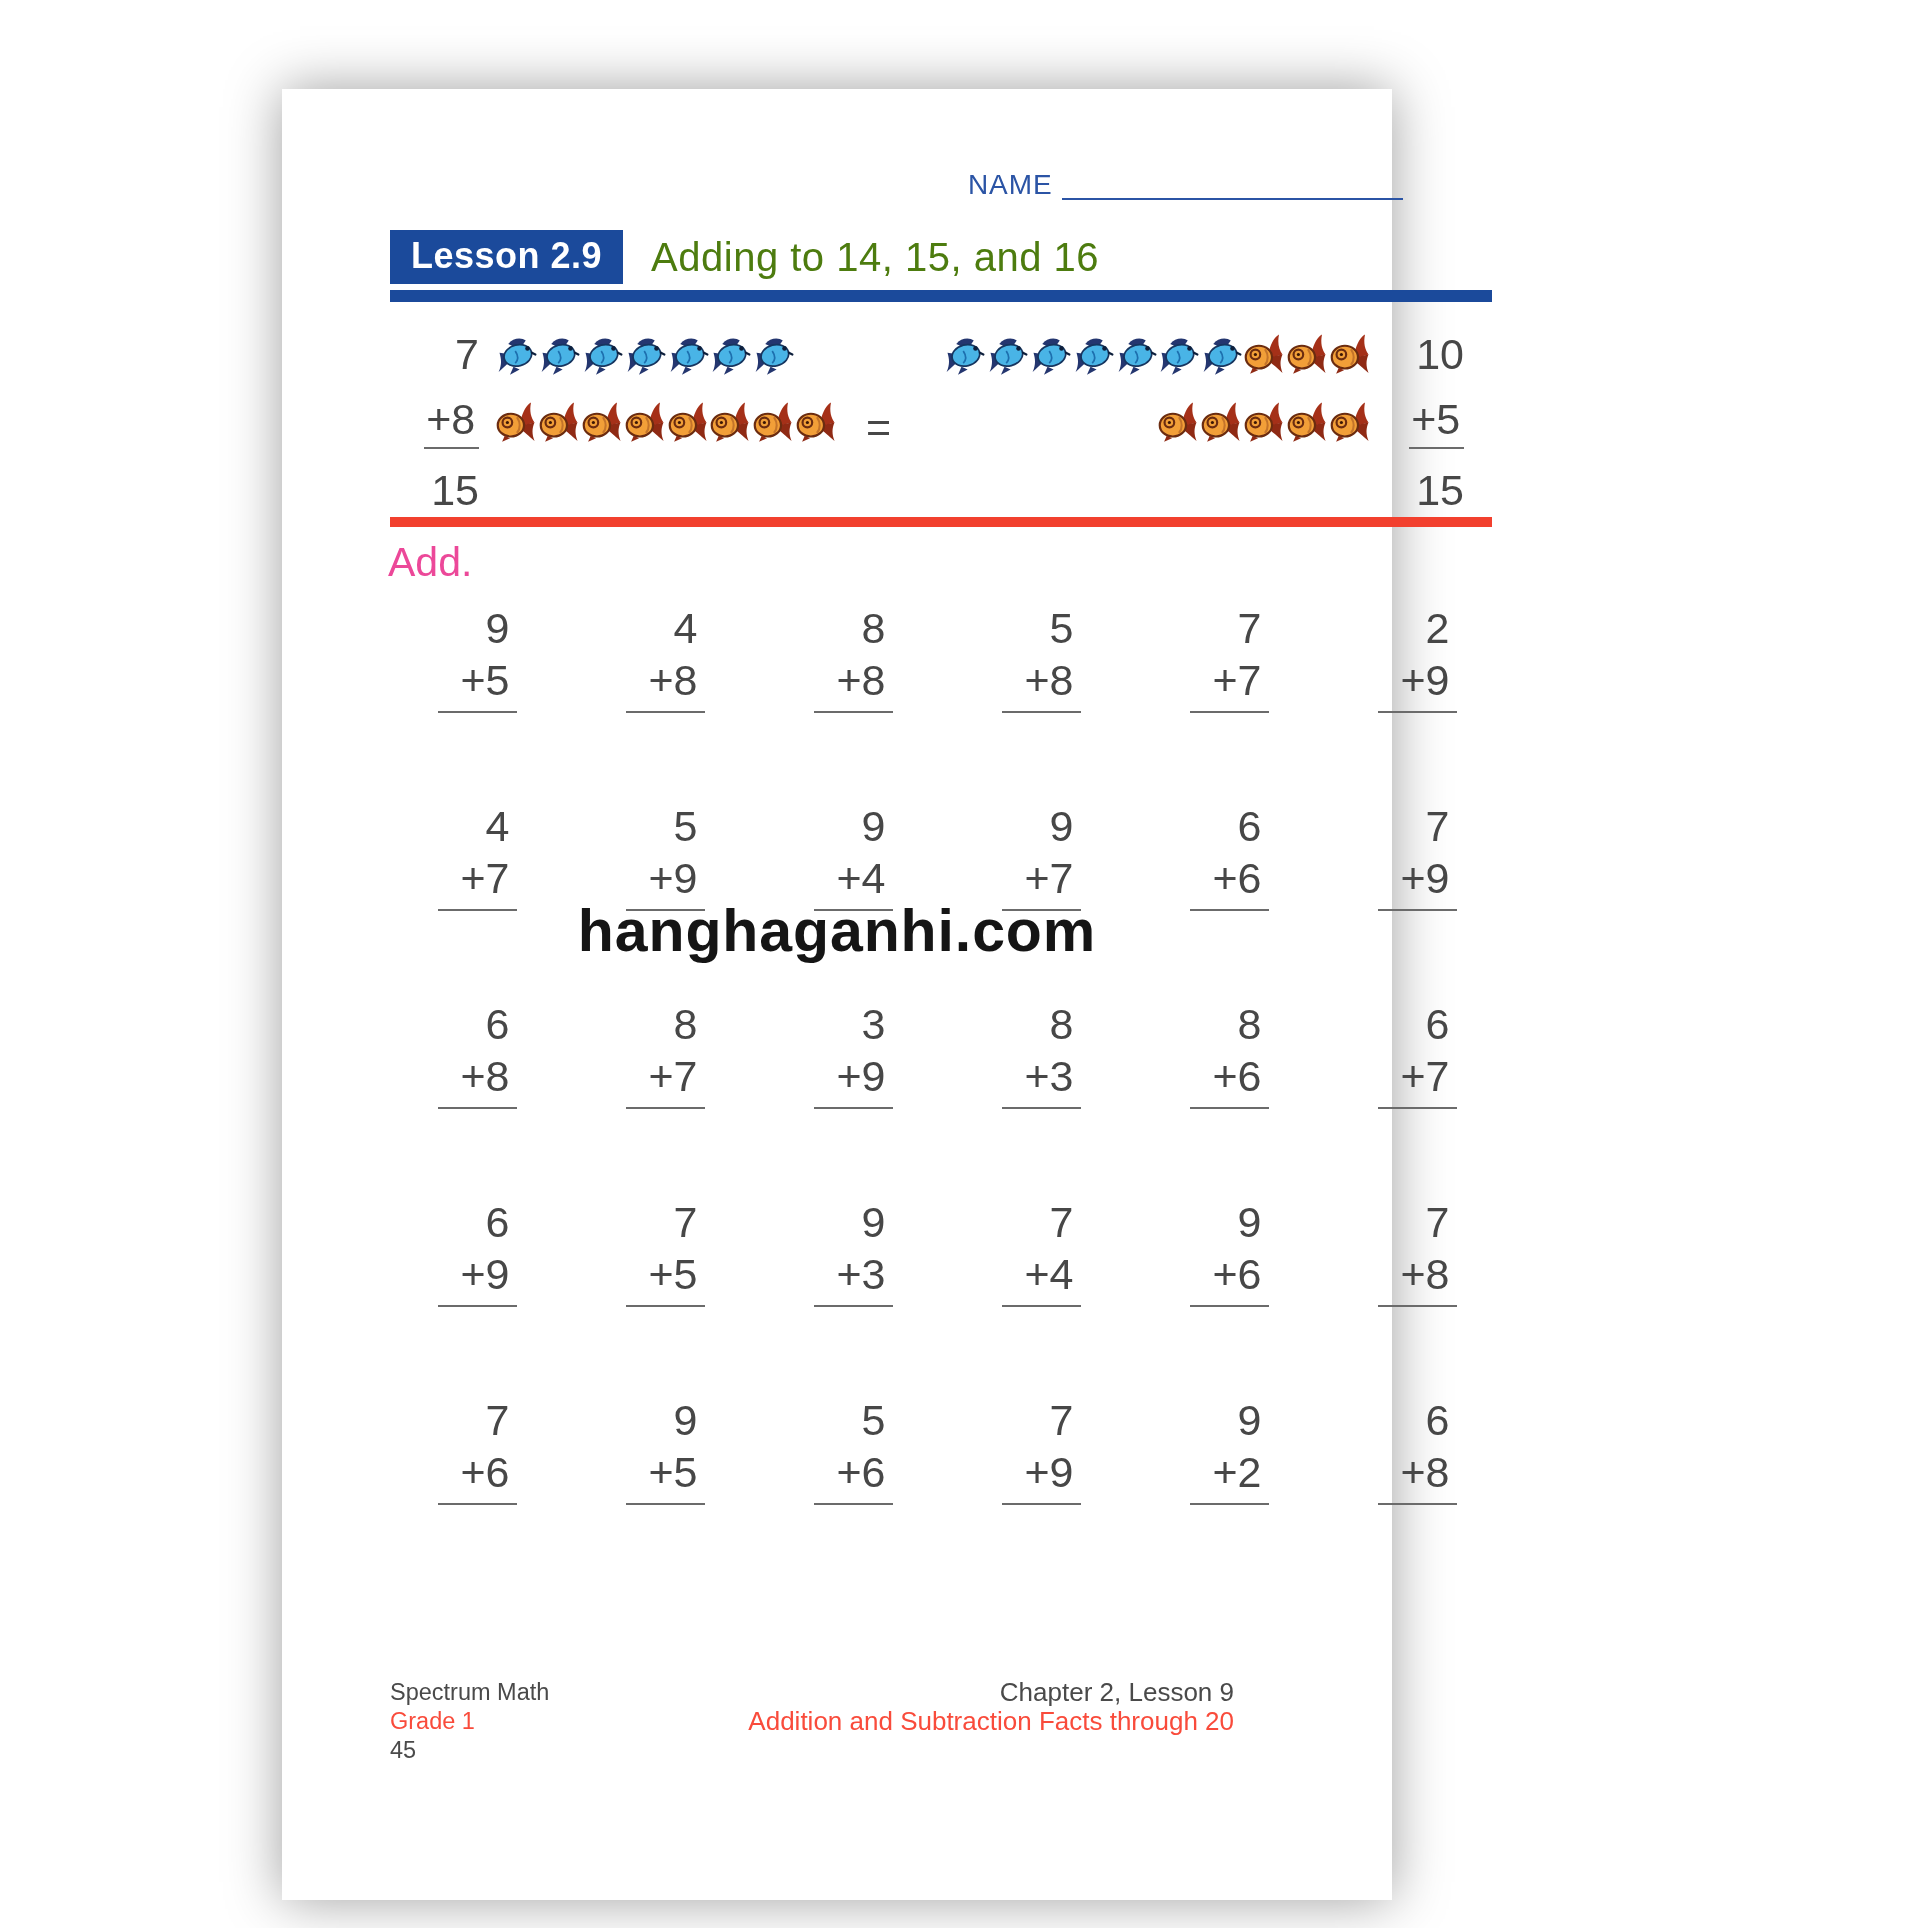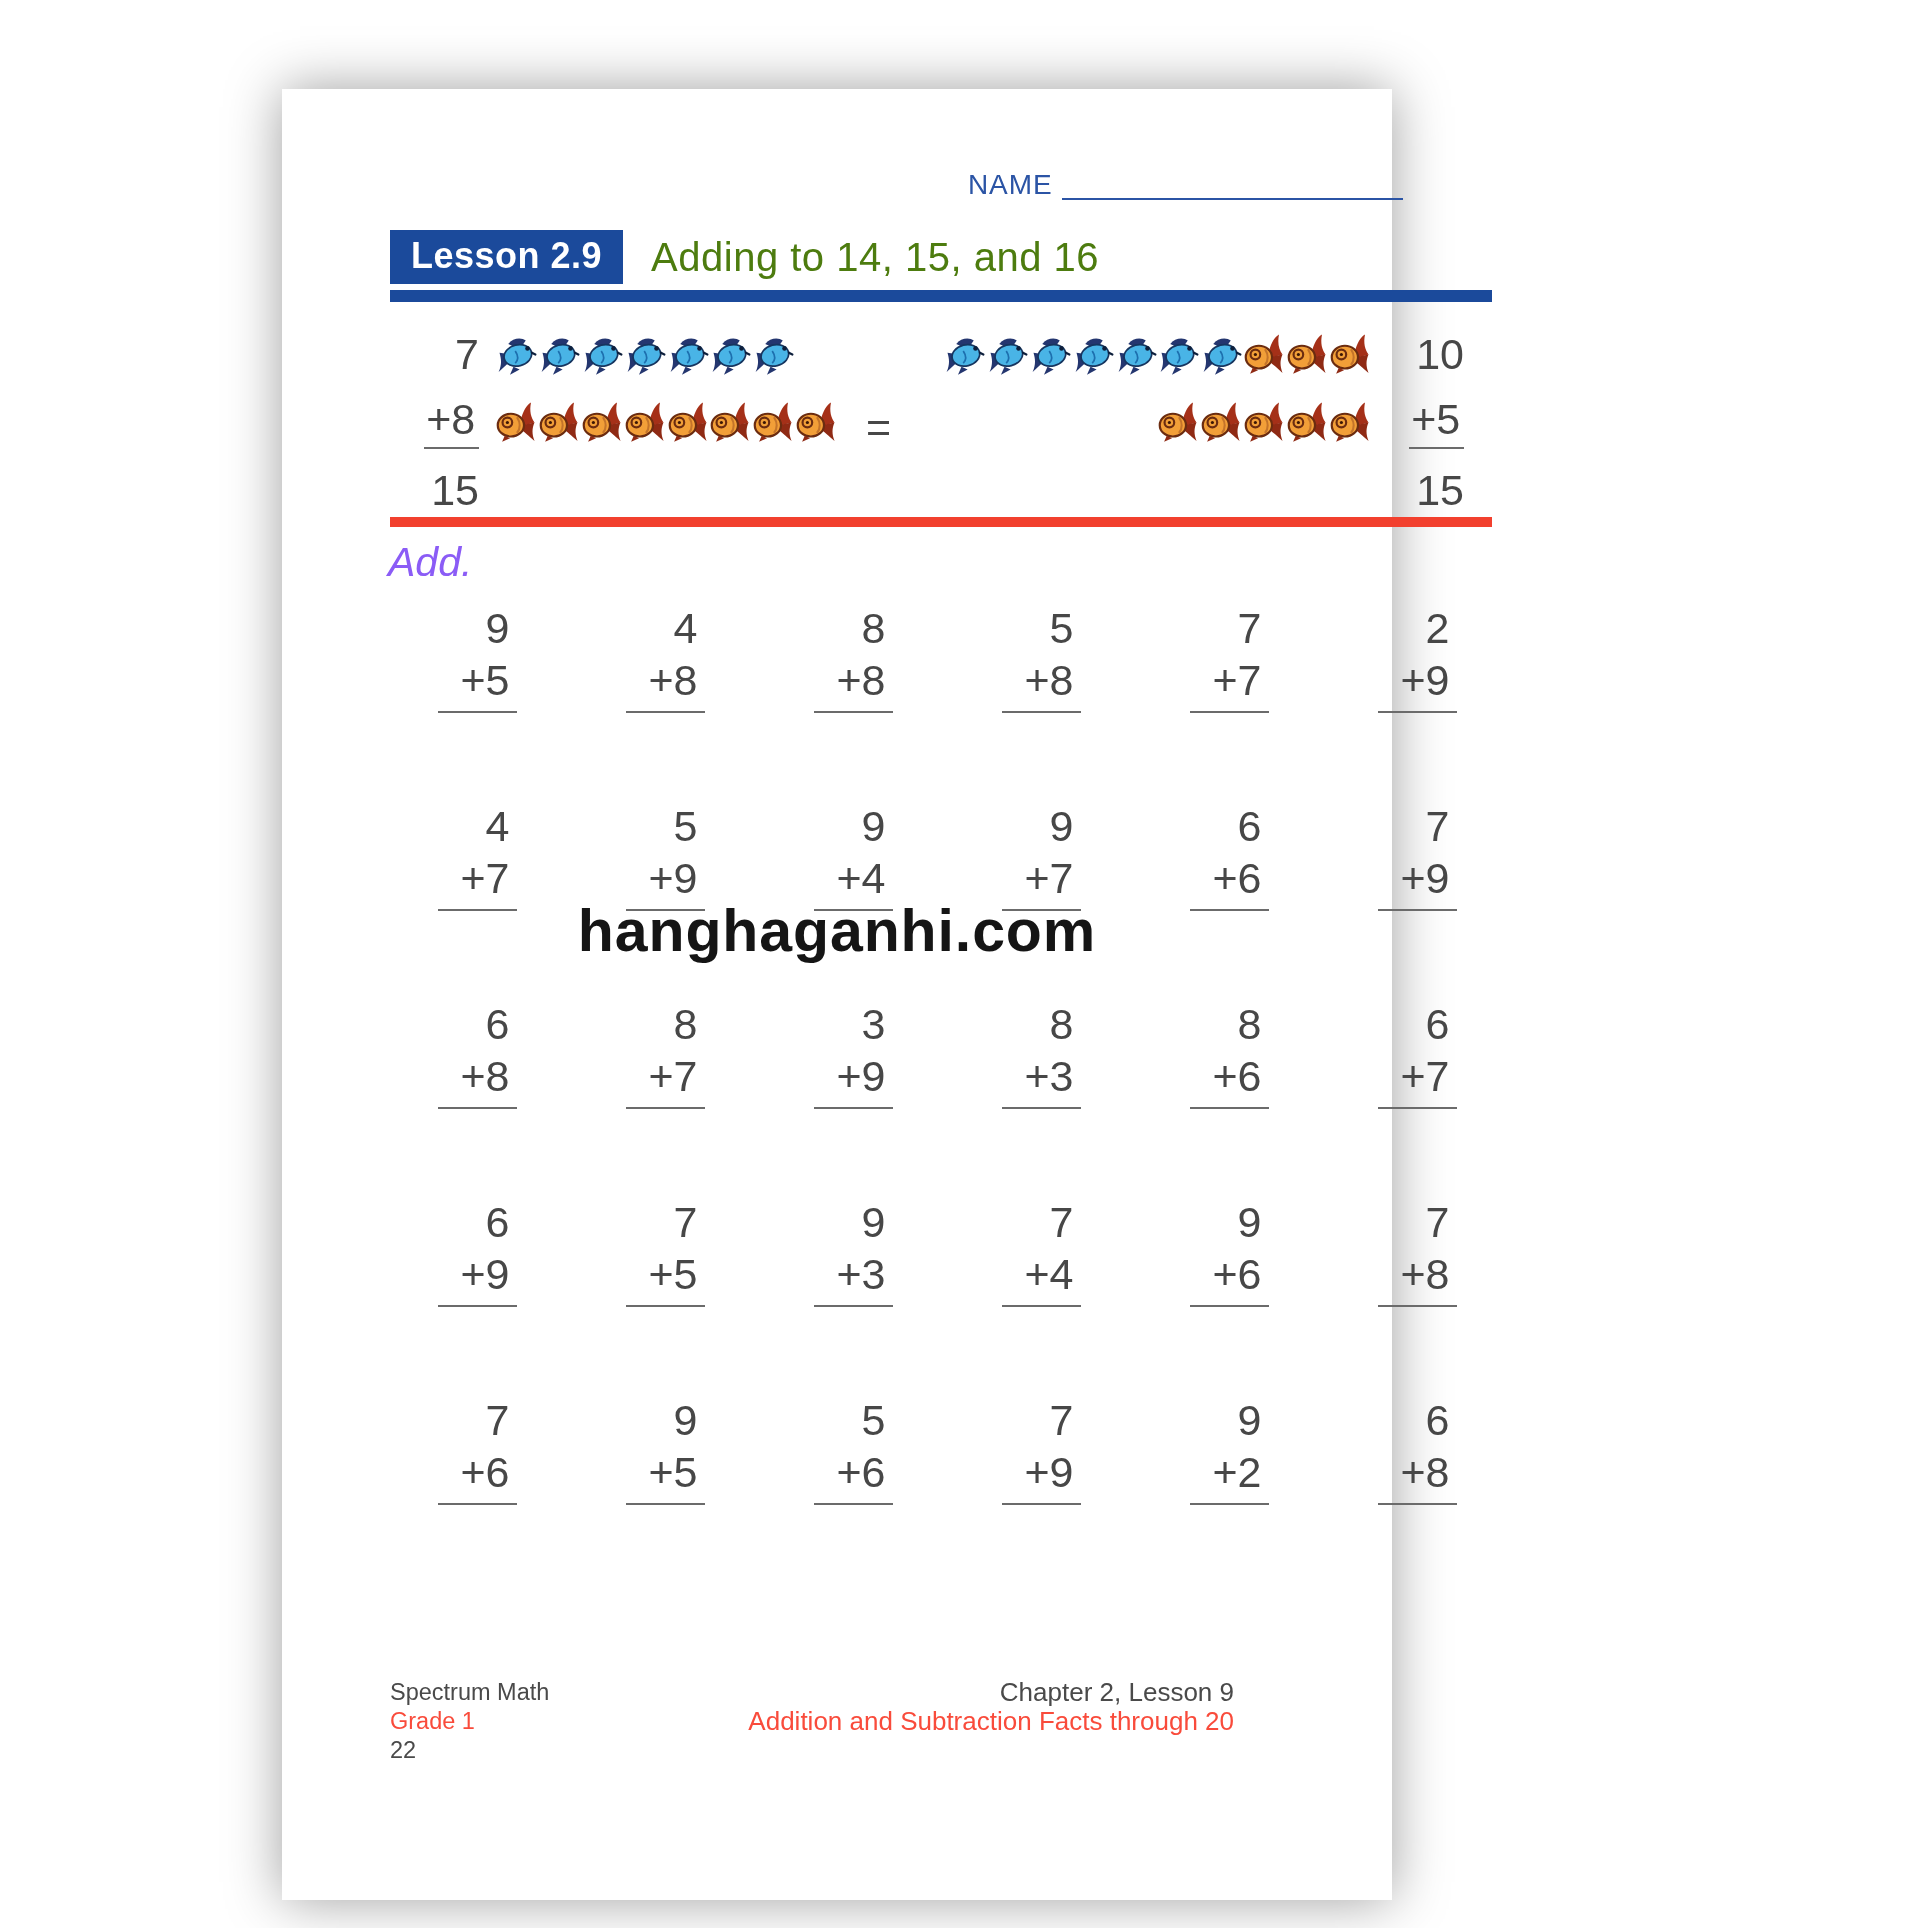--- a/index.html
+++ b/index.html
@@ -24,21 +24,21 @@
   .ex-nums{display:flex;flex-direction:column;width:75px;}
   .ex-row{height:68px;display:flex;align-items:center;justify-content:flex-end;
     font-size:43px;}
   .ex-add span{border-bottom:2.8px solid #6b6b6b;padding:0 3.8px 2.8px 1.9px;}
   .ex-fishcol{display:flex;flex-direction:column;}
   .fish-row{height:68px;display:flex;align-items:center;gap:0.9px;}
   .ex-right .fish-row{justify-content:flex-end;width:426px;}
   .fish{width:42px;height:49px;flex:0 0 auto;}
   .ex-equals{position:absolute;left:476px;top:83px;font-size:43px;color:#474747;}
   .red-rule{position:absolute;left:108px;top:428px;width:1102px;height:10.4px;background:#f2402e;}
-  .add-instruction{position:absolute;left:106px;top:450px;font-size:41px;color:#8b5cf6;font-style:italic;}
+  .add-instruction{position:absolute;left:106px;top:450px;font-size:41px;color:#ec4899;}
   
   #problems-grid{position:absolute;left:47px;top:513px;width:1130px;display:grid;
     grid-template-columns:repeat(6,188px);grid-auto-rows:198px;}
   .prob-cell{display:flex;justify-content:flex-end;align-items:flex-start;}
   .problem{min-width:79px;color:#474747;}
   .p-top{font-size:43px;line-height:52px;text-align:right;padding-right:7.5px;}
   .p-bottom{font-size:43px;line-height:52px;text-align:right;padding:0 7.5px 4.7px 0;
     border-bottom:2.8px solid #6b6b6b;}
   
   .watermark{position:absolute;left:50%;top:808px;transform:translateX(-50%);
@@ -400,21 +400,21 @@
           <div class="p-bottom">+8</div>
         </div>
       </div>
     </div>
 
   <div class="watermark">hanghaganhi.com</div>
 
   <div class="footer-left">
     <div>Spectrum Math</div>
     <div class="red-text">Grade 1</div>
-    <div>22</div>
+    <div>45</div>
   </div>
   <div class="footer-right">
     <div>Chapter 2, Lesson 9</div>
     <div class="red-text">Addition and Subtraction Facts through 20</div>
   </div>
 
 </div>
 
 
 </body></html>

